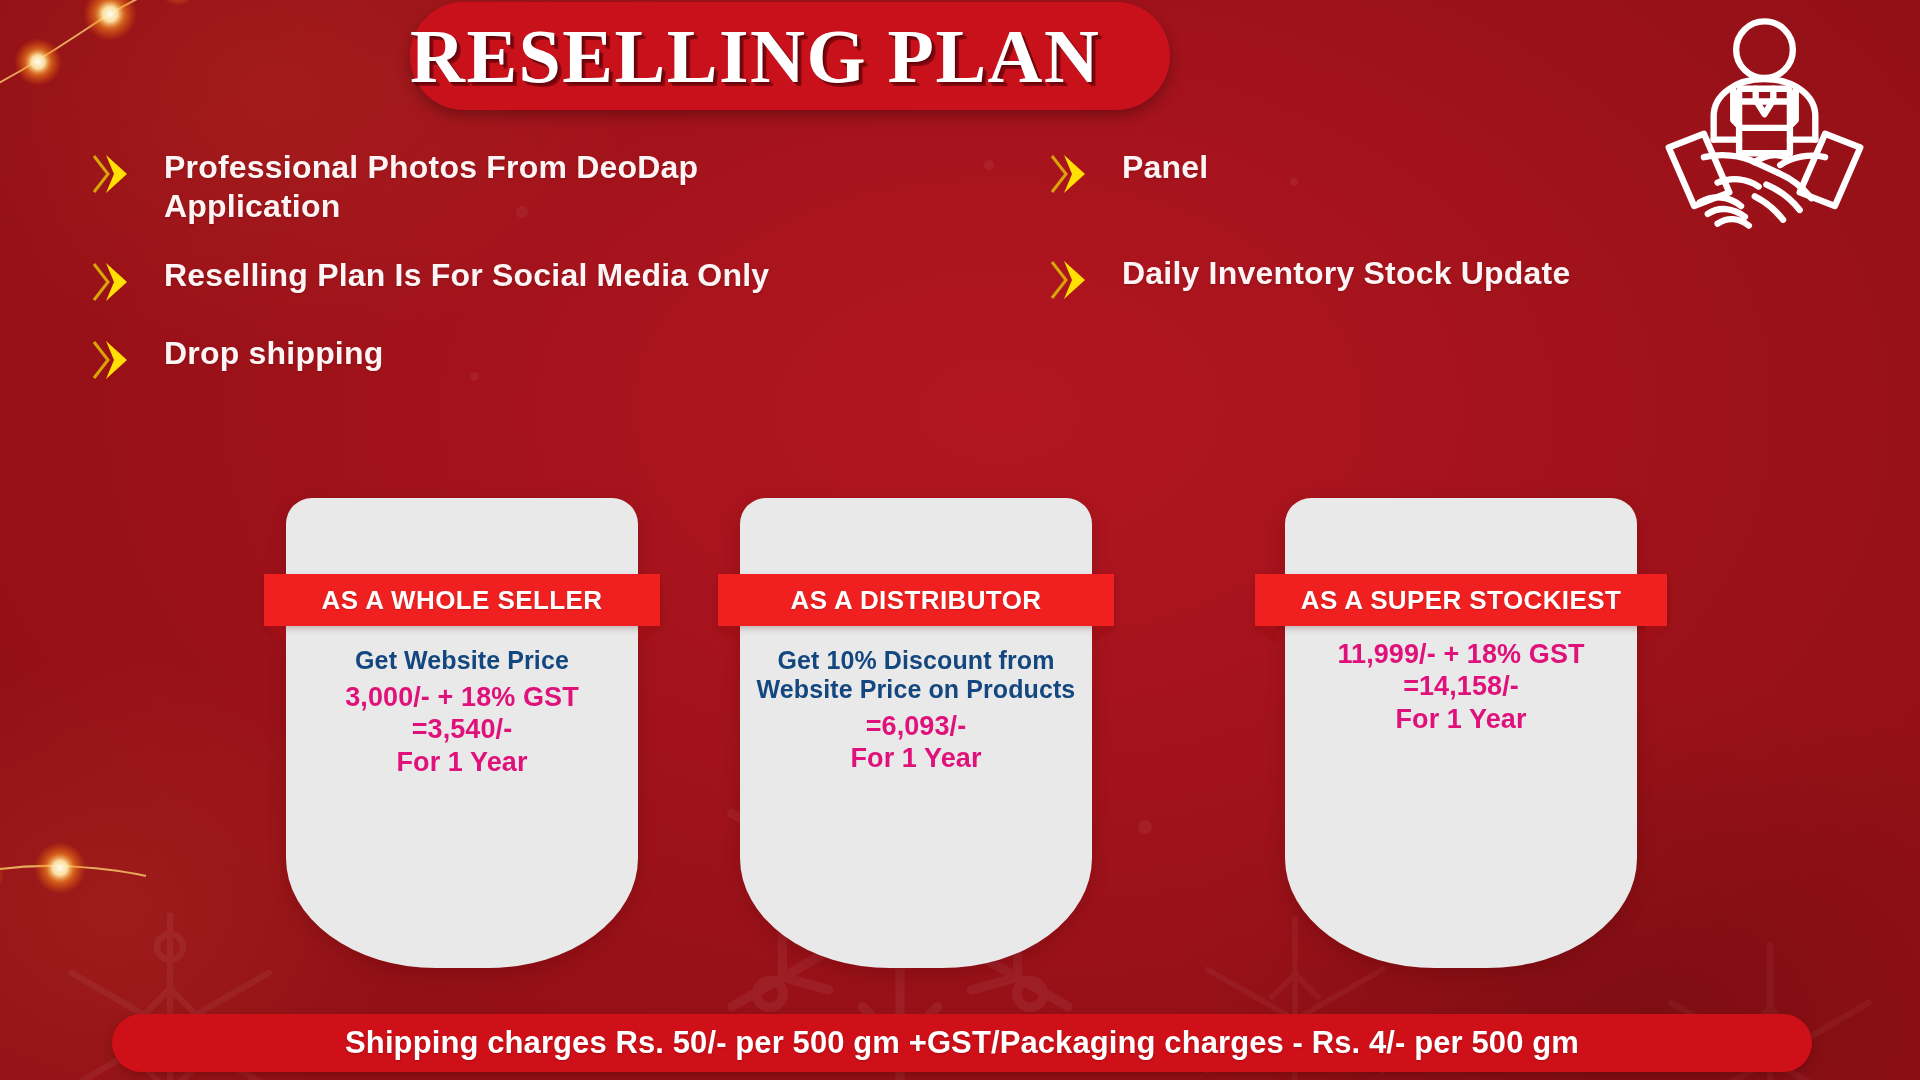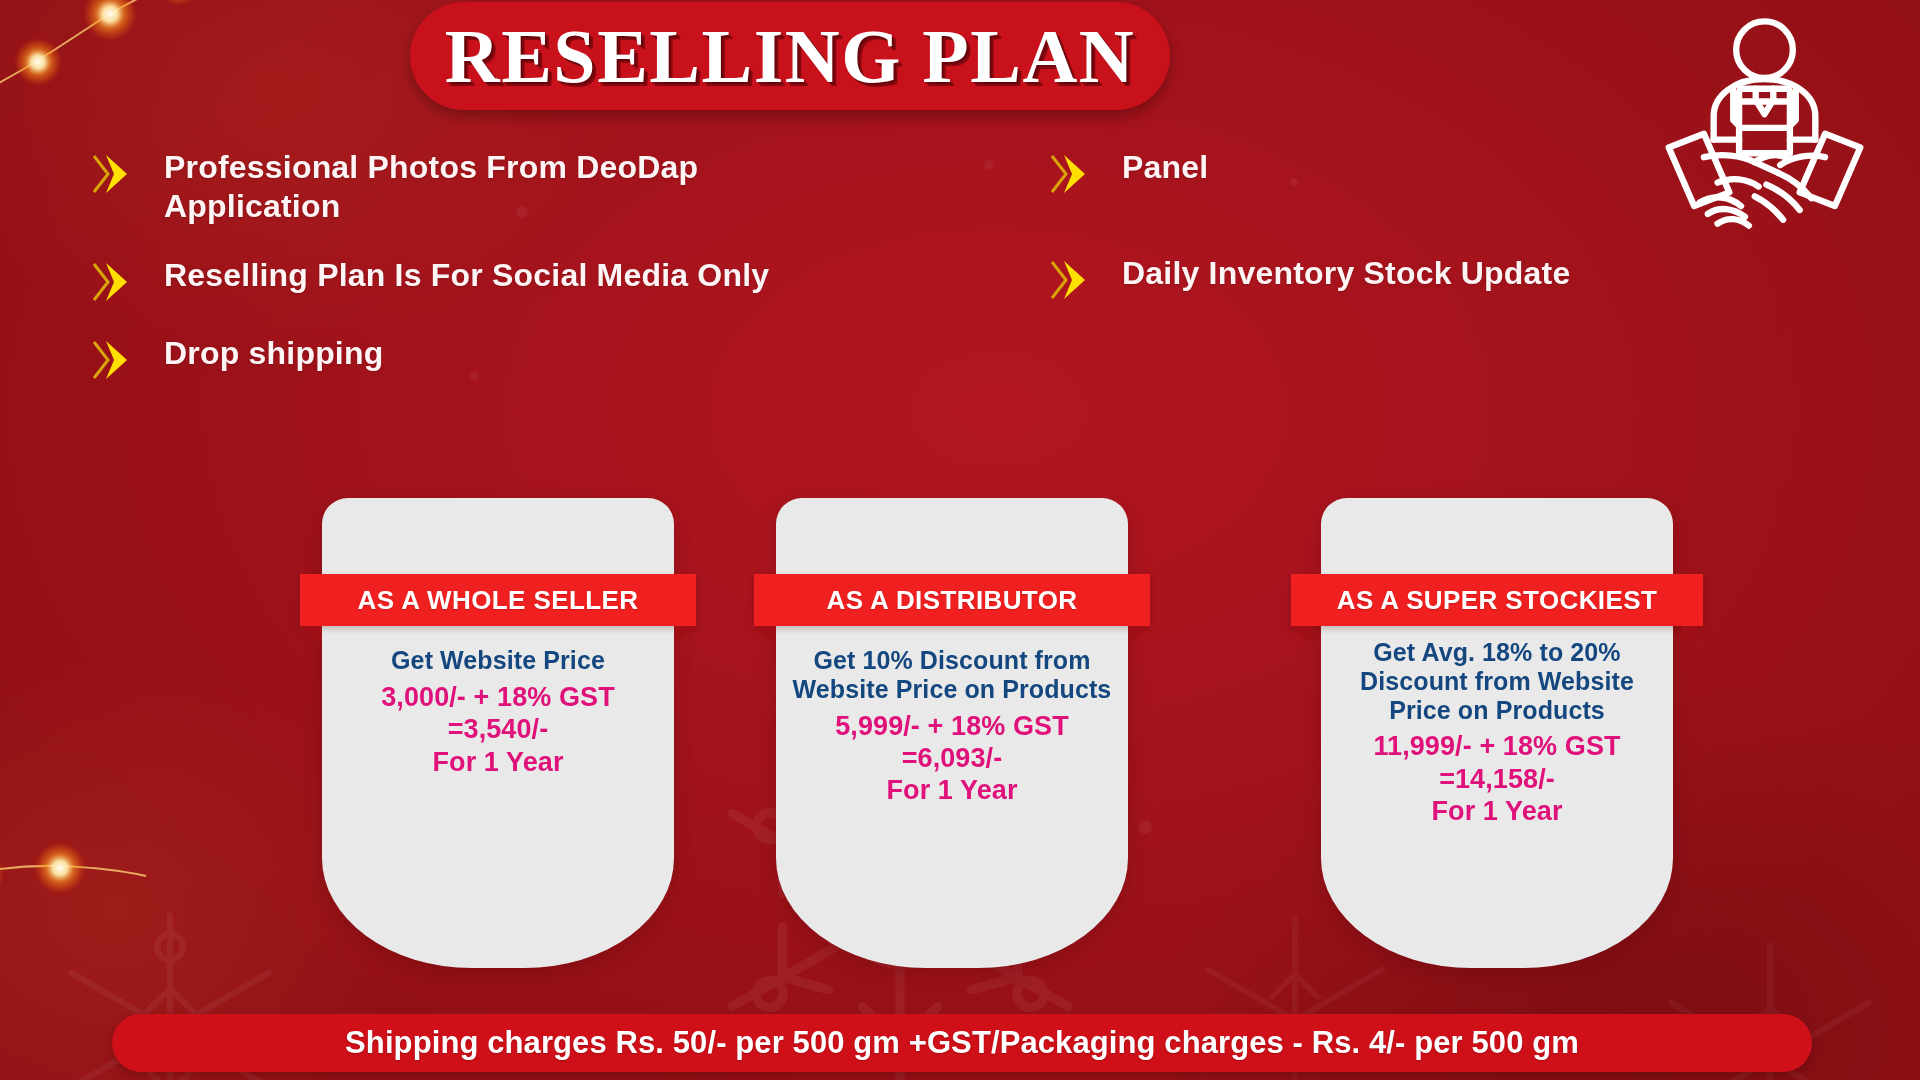--- a/index.html
+++ b/index.html
@@ -48,21 +48,21 @@
   .lights svg { display:block; overflow:visible; }
   .bulb { filter: blur(0.4px); }
 
   
   .title-banner {
     position:absolute; left:410px; top:2px;
     width:760px; height:108px;
     background:#c8111b;
     border-radius:54px;
     box-shadow:0 6px 14px rgba(0,0,0,.28);
-    display:flex; align-items:center; justify-content:center;
+    display:flex; align-items:center; justify-content:flex-start;
   }
   .title-text {
     font-family:"Liberation Serif", "DejaVu Serif", serif;
     font-weight:700;
     font-size:76px;
     letter-spacing:1.5px;
     color:#fff;
     text-shadow: 4px 4px 0 rgba(80,0,5,.55), 2px 2px 1px rgba(0,0,0,.35);
     white-space:nowrap;
     line-height:1;
@@ -86,21 +86,21 @@
     color:#fdf5f5;
     letter-spacing:.2px;
     text-shadow:0 1px 2px rgba(60,0,0,.25);
   }
 
   
   .handshake { position:absolute; right:48px; top:8px; width:215px; height:230px; }
 
   
   .cards { position:absolute; left:0; top:498px; width:1920px; height:480px; }
-  .card { position:absolute; width:352px; height:470px;margin-left:36px; }
+  .card { position:absolute; width:352px; height:470px; }
   .card-body {
     position:absolute; inset:0;
     background:#e9e9e9;
     border-radius:26px 26px 150px 150px / 26px 26px 110px 110px;
     box-shadow:0 6px 18px rgba(70,0,5,.22);
   }
   .ribbon {
     position:absolute; left:-22px; top:76px;
     width:calc(100% + 44px); height:52px;
     background:#f01f20;
@@ -334,36 +334,34 @@
     <div class="card" style="left:740px;">
       <div class="card-body"></div>
       <div class="ribbon">
         <div class="ribbon-fold-l"></div>
         <div class="ribbon-fold-r"></div>
         <span class="ribbon-label">AS A DISTRIBUTOR</span>
       </div>
       <div class="card-content">
         <div class="card-head">Get 10% Discount from Website Price on Products</div>
         <div class="card-price">
-          <div>5,999/- + 18% GST</div>
           <div>=6,093/-</div>
           <div>For 1 Year</div>
         </div>
       </div>
     </div>
 
     <div class="card" style="left:1285px;">
       <div class="card-body"></div>
       <div class="ribbon" style="left:-30px;width:calc(100% + 60px);">
         <div class="ribbon-fold-l"></div>
         <div class="ribbon-fold-r"></div>
         <span class="ribbon-label">AS A SUPER STOCKIEST</span>
       </div>
       <div class="card-content" style="top:140px;">
-        <div class="card-head">Get Avg. 18% to 20% Discount from Website Price on Products</div>
         <div class="card-price">
           <div>11,999/- + 18% GST</div>
           <div>=14,158/-</div>
           <div>For 1 Year</div>
         </div>
       </div>
     </div>
   </div>
 
   <div class="footer-bar">

